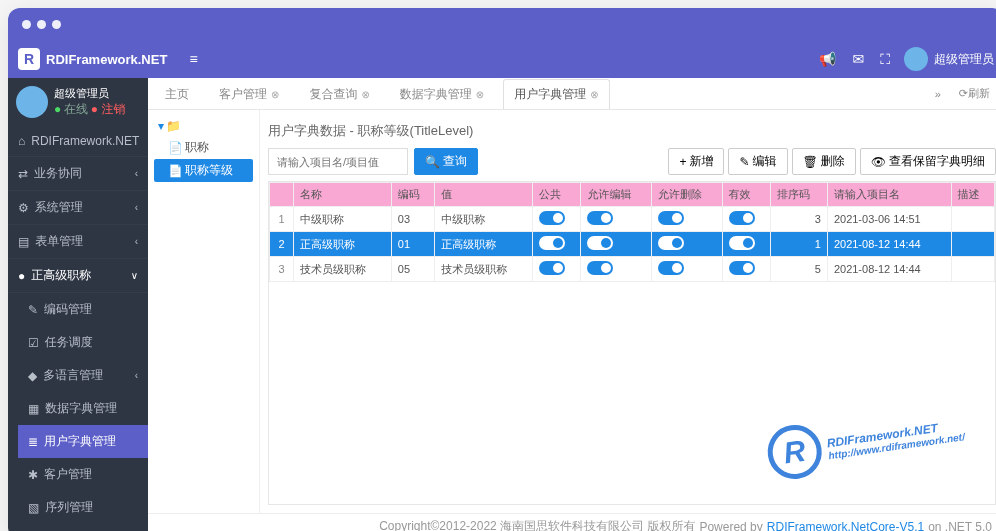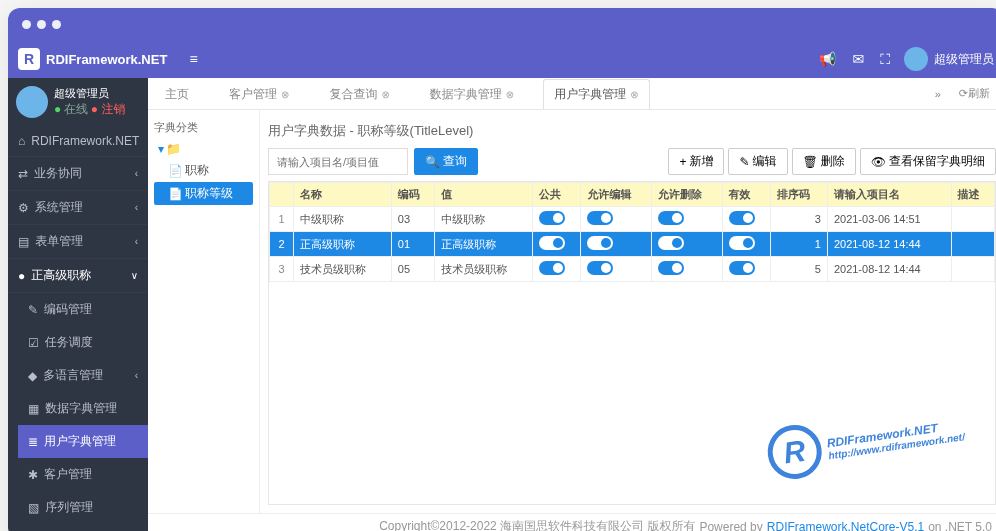--- a/index.html
+++ b/index.html
@@ -44,21 +44,21 @@
 .data-panel{flex:1;display:flex;flex-direction:column;padding:8px;min-width:0}
 .panel-title{padding:4px 0 8px;color:#666;font-size:13px}
 .toolbar{display:flex;gap:6px;margin-bottom:6px}
 .search-input{border:1px solid #ddd;padding:4px 8px;width:140px;font-size:11px}
 .btn{border:1px solid #ccc;background:#fff;padding:4px 10px;cursor:pointer;border-radius:2px;font-size:11px;display:inline-flex;align-items:center;gap:3px}
 .btn-primary{background:#1e88e5;color:#fff;border-color:#1e88e5}
 .toolbar-right{margin-left:auto;display:flex;gap:4px}
 .grid{border:1px solid #e6e6e6;flex:1;overflow:auto}
 table{width:100%;border-collapse:collapse}
 th,td{border:1px solid #eee;padding:4px 6px;text-align:left;font-size:11px;color:#555;white-space:nowrap}
-th{background:#fef9c3;font-weight:bold}
+th{background:#f9a8d4;font-weight:normal}
 td.num{text-align:center;color:#888;width:24px}
 tr.row-sel td{background:#1e88e5;color:#fff}
 .switch{width:26px;height:14px;background:#1e88e5;border-radius:7px;display:inline-block;position:relative}
 .switch::after{content:"";width:10px;height:10px;background:#fff;border-radius:50%;position:absolute;right:2px;top:2px}
 tr.row-sel .switch{background:#fff}
 tr.row-sel .switch::after{background:#1e88e5}
 .footer{height:26px;border-top:1px solid #eee;display:flex;align-items:center;justify-content:flex-end;padding:0 12px;font-size:10px;color:#999;gap:4px}
 .footer a{color:#1e88e5;text-decoration:none}
 .watermark{position:absolute;right:40px;bottom:70px;pointer-events:none;opacity:.85;transform:rotate(-8deg);display:flex;align-items:center;gap:6px}
 .wm-logo{width:54px;height:54px;border:5px solid #1e6fd6;border-radius:50%;display:flex;align-items:center;justify-content:center;color:#1e6fd6;font-size:30px;font-weight:bold;font-style:italic;background:#fff}
@@ -152,21 +152,21 @@
             </div>
             <div class="menu-item">
               <span>▧</span>
               <span>序列管理</span>
             </div>
             <div class="menu-item"></div>
           </div>
       </div>
       <div class="main">
         <div class="tabs">
-          <div id="tab-holder" style="display:flex;gap:18px">
+          <div id="tab-holder" style="display:flex;gap:8px">
               <div class="tab">
                 <span>主页</span>
               </div>
               <div class="tab">
                 <span>客户管理</span>
                 <span class="tab-close">⊗</span>
               </div>
               <div class="tab">
                 <span>复合查询</span>
                 <span class="tab-close">⊗</span>
@@ -178,21 +178,20 @@
               <div class="tab active">
                 <span>用户字典管理</span>
                 <span class="tab-close">⊗</span>
               </div>
             </div>
           <div class="tab-refresh" style="margin-left:auto">»</div>
           <div class="tab-refresh" style="margin-left:0">⟳刷新</div>
         </div>
         <div class="content">
           <div class="tree-panel">
-            <div class="tree-title">字典分类</div>
             <div class="tree-node folder">
               <span>▾</span>
                 <span>📁</span>
             </div>
             <div id="tree-children">
                 <div class="tree-node tree-indent">
                   <span>📄</span>
                   <span>职称</span>
                 </div>
                 <div class="tree-node tree-indent selected">

